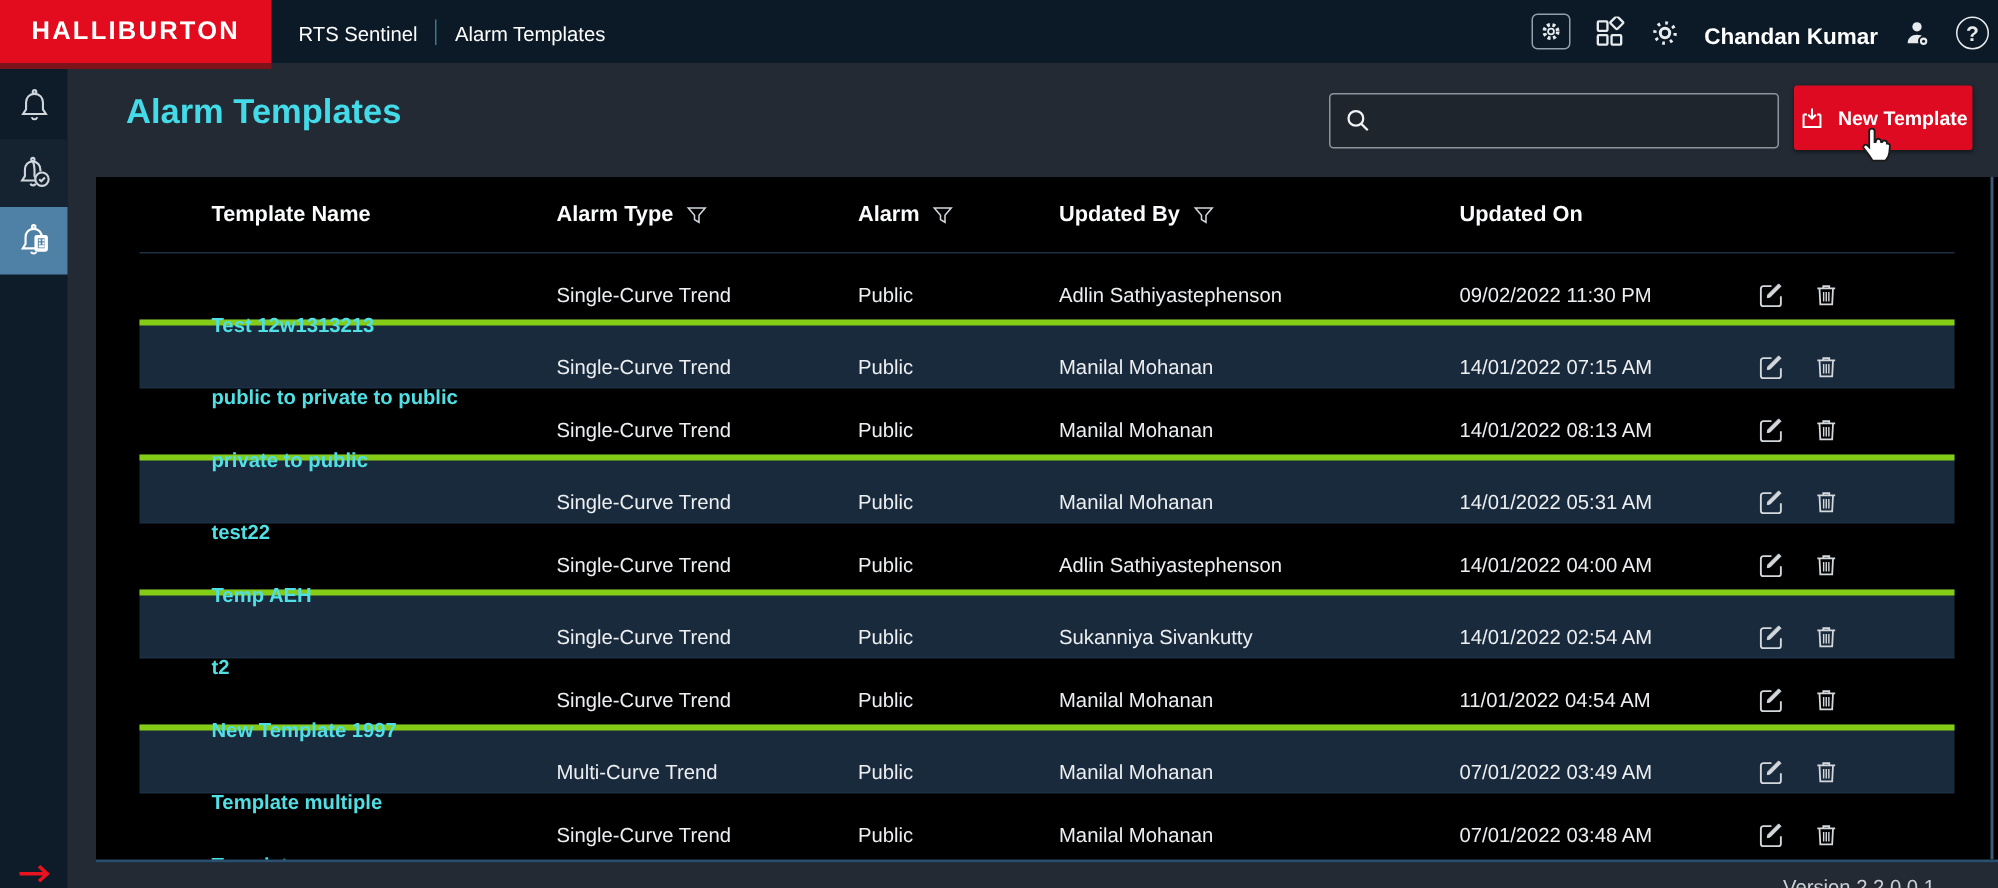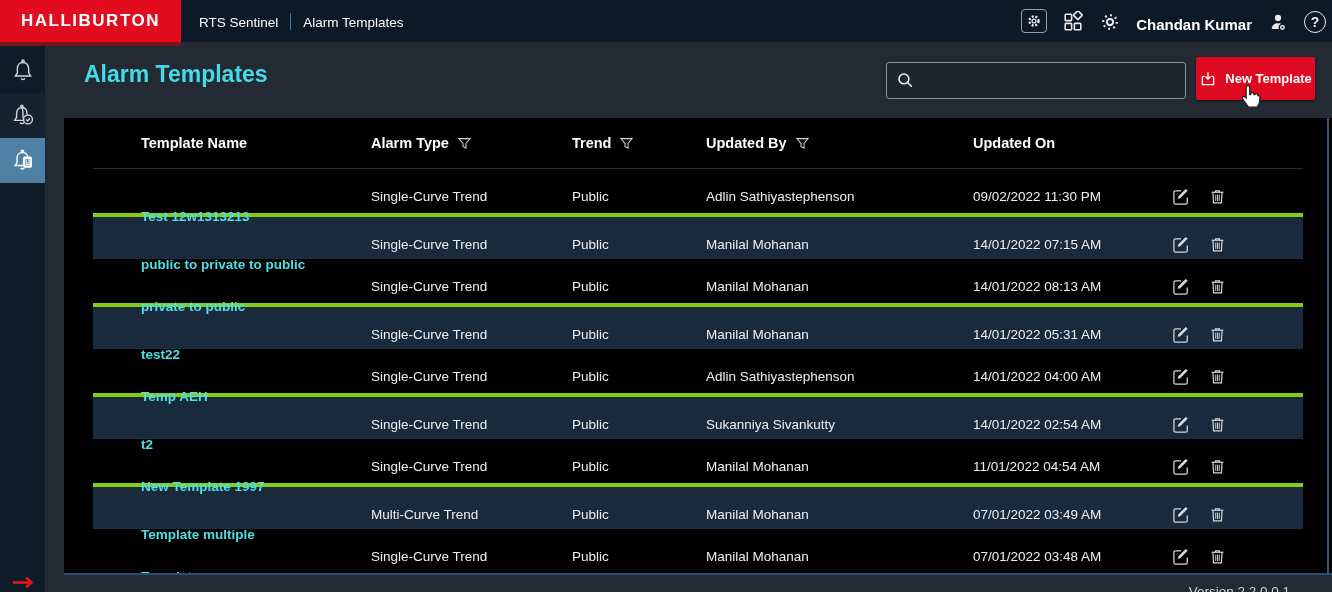--- a/index.html
+++ b/index.html
@@ -181,21 +181,21 @@
       </div>
       <div class="cell hdr-cell">
         <span>Alarm Type</span>
         <span class="filter-icon">
           <svg width="15" height="15" viewBox="0 0 16 16" fill="none" stroke="currentColor" stroke-width="1.1">
             <path d="M2 2.8h12L9.6 8v5l-3.2-1.9V8z"></path>
           </svg>
         </span>
       </div>
       <div class="cell hdr-cell">
-        <span>Trend</span>
+        <span>Alarm</span>
         <span class="filter-icon">
           <svg width="15" height="15" viewBox="0 0 16 16" fill="none" stroke="currentColor" stroke-width="1.1">
             <path d="M2 2.8h12L9.6 8v5l-3.2-1.9V8z"></path>
           </svg>
         </span>
       </div>
       <div class="cell hdr-cell">
         <span>Updated By</span>
         <span class="filter-icon">
           <svg width="15" height="15" viewBox="0 0 16 16" fill="none" stroke="currentColor" stroke-width="1.1">

